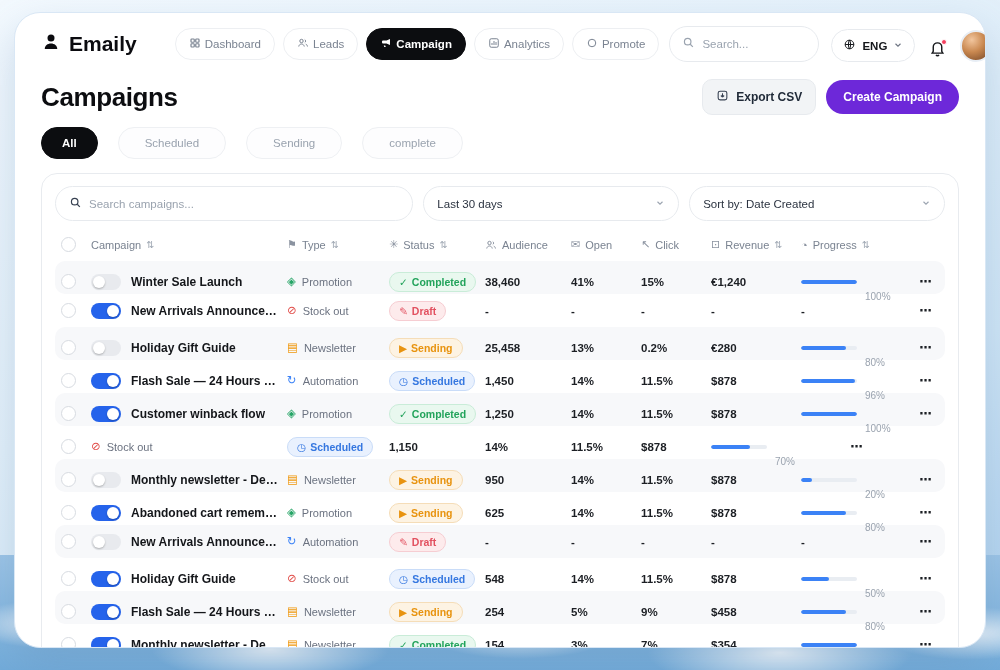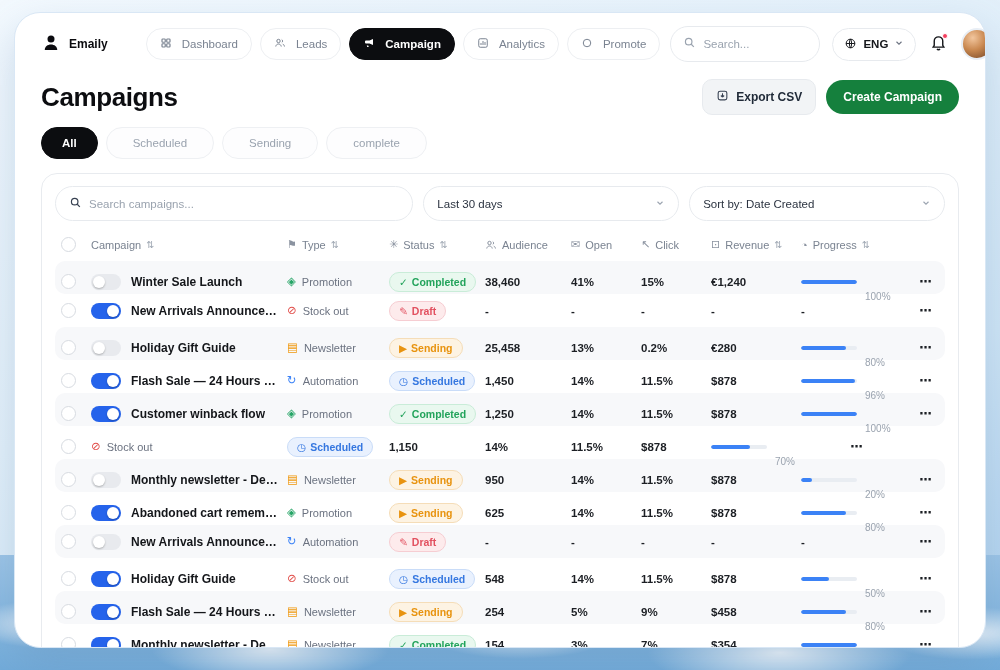--- a/index.html
+++ b/index.html
@@ -13,28 +13,28 @@
       radial-gradient(170px 46px at 27% 82%, rgba(255,255,255,.9), transparent 70%),
       radial-gradient(140px 40px at 52% 66%, rgba(255,255,255,.92), transparent 70%),
       radial-gradient(190px 52px at 78% 85%, rgba(255,255,255,.9), transparent 70%),
       radial-gradient(130px 38px at 97% 68%, rgba(255,255,255,.85), transparent 70%),
       linear-gradient(180deg,#9cc4e6 0%,#72abd9 100%);}
   .card{position:absolute;left:14px;right:14px;top:12px;bottom:22px;background:#fff;
     border:1px solid #d9e7f5;border-radius:26px;box-shadow:0 18px 40px rgba(100,140,180,.28);overflow:hidden;}
 
   
   .navbar{display:flex;align-items:center;gap:10px;padding:13px 26px 9px;}
-  .logo{display:flex;align-items:center;gap:8px;font-size:12px;font-weight:700;color:#0b0b0f;cursor:pointer;}
+  .logo{display:flex;align-items:center;gap:8px;font-size:21px;font-weight:700;color:#0b0b0f;cursor:pointer;}
   .logo svg{width:20px;height:20px;}
   .nav{display:flex;gap:8px;margin-left:28px;}
-  .pill{display:flex;align-items:center;gap:10px;padding:8px 13px;border:1px solid #edeff2;border-radius:999px;
+  .pill{display:flex;align-items:center;gap:4px;padding:8px 13px;border:1px solid #edeff2;border-radius:999px;
     background:#fff;font-size:11.5px;color:#7a8391;cursor:pointer;white-space:nowrap;}
   .pill svg{width:12px;height:12px;}
   .pill.active{background:#0c0d10;border-color:#0c0d10;color:#fff;font-weight:600;}
-  .nbright{margin-left:auto;display:flex;align-items:center;gap:12px;}
+  .nbright{margin-left:auto;display:flex;align-items:flex-end;gap:12px;}
   .nsearch{display:flex;align-items:center;gap:7px;width:150px;padding:8px 12px;border:1px solid #e7eaee;border-radius:999px;color:#9aa3af;background:#fff;}
   .nsearch svg{width:13px;height:13px;flex:0 0 auto;}
   .nsearch input{border:0;outline:0;width:100%;font-size:11.5px;background:transparent;color:#374151;font-family:inherit;}
   .nsearch input::placeholder{color:#9aa3af;}
   .lang{display:flex;align-items:center;gap:6px;padding:8px 11px;border:1px solid #e7eaee;border-radius:999px;
     font-size:11.5px;font-weight:600;color:#14161a;background:#fff;cursor:pointer;}
   .lang svg{width:13px;height:13px;color:#14161a;}
   .lang .chev svg{width:10px;height:10px;color:#6b7280;}
   .bell{position:relative;background:none;border:0;padding:2px;cursor:pointer;color:#14161a;}
   .bell svg{width:17px;height:17px;}
@@ -43,24 +43,24 @@
     background:radial-gradient(circle at 35% 28%, #f2c69e 0%, #c98850 45%, #6f4224 100%);
     border:2px solid #e8eef5;}
 
   
   .pagehead{display:flex;align-items:center;padding:8px 26px 12px;}
   .pagehead h1{font-size:26px;font-weight:800;letter-spacing:-.4px;color:#0c0d10;}
   .ph-actions{margin-left:auto;display:flex;gap:10px;align-items:center;}
   .btn-light{display:flex;align-items:center;gap:7px;background:#f2f4f6;border:1px solid #e7eaee;border-radius:10px;
     padding:9px 13px;font-size:12px;font-weight:600;color:#1f2937;cursor:pointer;font-family:inherit;}
   .btn-light svg{width:13px;height:13px;color:#374151;}
-  .btn-dark{background:#15803d;color:#fff;border:0;border-radius:999px;padding:10px 17px;font-size:12px;font-weight:600;cursor:pointer;font-family:inherit;}
+  .btn-dark{background:#6d28d9;color:#fff;border:0;border-radius:999px;padding:10px 17px;font-size:12px;font-weight:600;cursor:pointer;font-family:inherit;}
 
   
-  .tabs{display:flex;gap:8px;padding:0 26px 2px;}
+  .tabs{display:flex;gap:20px;padding:0 26px 2px;}
   .tab{padding:9px 26px;border:1px solid #eef0f3;border-radius:999px;background:#fdfdfe;font-size:11.5px;color:#9aa3af;cursor:pointer;font-family:inherit;}
   .tab.active{background:#0c0d10;color:#fff;border-color:#0c0d10;font-weight:600;padding:9px 20px;}
 
   
   .panel{margin:12px 26px 0;border:1px solid #e8ebef;border-radius:16px;padding:12px 13px;background:#fff;}
   .toolbar{display:flex;gap:10px;margin-bottom:10px;}
   .tool{display:flex;align-items:center;border:1px solid #e7eaee;border-radius:999px;padding:9px 13px;font-size:11.5px;background:#fff;}
   .t-search{flex:1.45;gap:7px;color:#9aa3af;}
   .t-search svg{width:13px;height:13px;flex:0 0 auto;color:#374151;}
   .t-search input{border:0;outline:0;width:100%;font-size:11.5px;background:transparent;color:#374151;font-family:inherit;}

